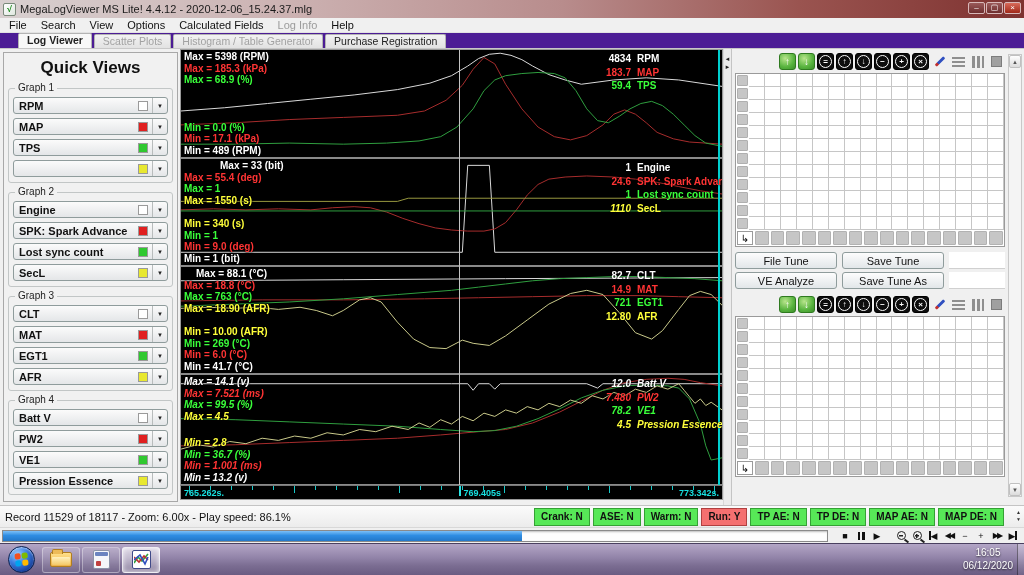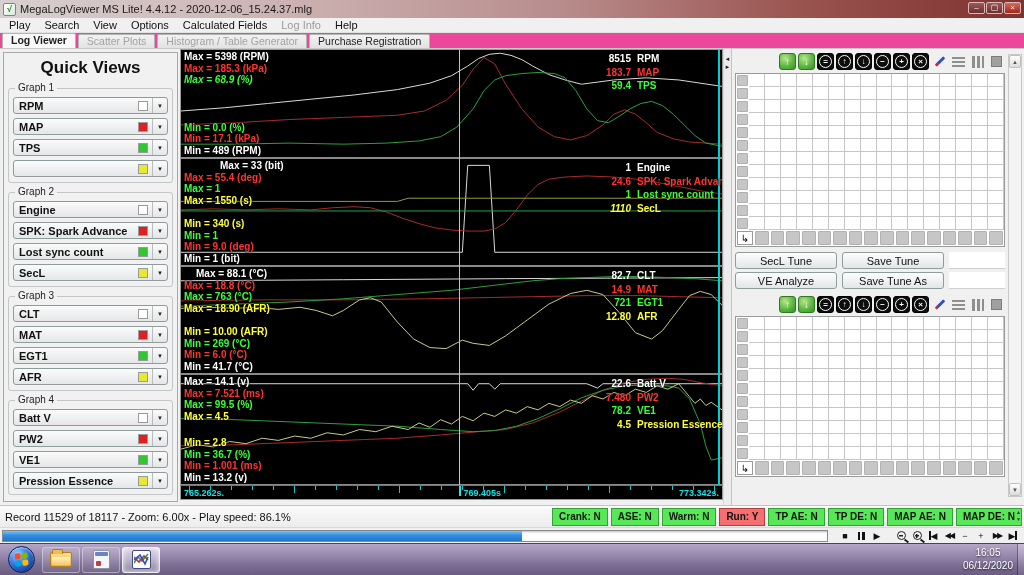--- a/index.html
+++ b/index.html
@@ -14,21 +14,21 @@
   .title-text{font-size:11px;color:#1a1a1a;margin-left:4px;white-space:nowrap}
   .win-btns{position:absolute;right:3px;top:2px;display:flex;gap:1px}
   .win-btn{width:17px;height:12px;font-size:8px;line-height:10px;text-align:center;color:#fff;
     background:linear-gradient(#9a5a5a,#6e2e2e);border:1px solid #d8b8b8;border-radius:2px}
   .win-btn.close{background:linear-gradient(#d86a5a,#a02818)}
 
   
   .menubar{height:15px;display:flex;align-items:center;background:#f0f0f0;border-bottom:1px solid #e2e2e2;padding-left:2px}
   .menu-item{font-size:11px;padding:0 7px;color:#111}
   .menu-item.disabled{color:#9b9b9b}
-  .tabbar{height:16px;display:flex;align-items:flex-end;padding-left:2px;background:#ec4899;border-bottom:1px solid #c8c8c8}
+  .tabbar{height:16px;display:flex;align-items:flex-end;padding-left:18px;background:#4c1d95;border-bottom:1px solid #c8c8c8}
   .tab{font-size:10.5px;height:14px;line-height:13px;padding:0 8px;border:1px solid #b4b4b4;border-bottom:none;
     border-radius:2px 2px 0 0;background:linear-gradient(#f2f2f2,#e2e2e2);margin-right:2px;color:#222;white-space:nowrap}
   .tab.active{background:#f8f8f8;font-weight:bold;height:15px}
   .tab.disabled{color:#a2a2a2}
 
   
   .main{display:flex;height:456px}
   .sidebar{width:180px;padding:3px 2px 3px 3px;flex:none}
   .sidebar-box{height:100%;border:1px solid #a8a8a8;background:#f1f1f1;overflow:hidden}
   .qv-title{text-align:center;font-weight:bold;font-size:17px;padding:5px 0 1px;color:#111}
@@ -96,21 +96,21 @@
 
   .panel-scrollbar{position:absolute;top:5px;bottom:8px;right:2px;width:14px;border:1px solid #c8c8c8;background:#f4f4f4;
     display:flex;flex-direction:column;justify-content:space-between;align-items:stretch}
   .sb-arrow{font-size:6px;color:#555;text-align:center;height:13px;line-height:13px;
     background:linear-gradient(#fefefe,#dcdcdc);border:1px solid #c0c0c0;border-radius:2px}
 
   
   .statusbar{height:22px;display:flex;align-items:center;background:linear-gradient(#fbfbfb,#ececec);
     border-top:1px solid #c4c4c4;padding:0 2px;position:relative}
   .record-text{font-size:11px;color:#111;padding-left:3px;white-space:nowrap}
-  .badges{margin-left:auto;display:flex;gap:3px;}
+  .badges{margin-left:auto;display:flex;gap:3px;margin-right:18px}
   .badge{font-size:10px;font-weight:bold;color:#111;padding:2px 6px;line-height:1.2;white-space:nowrap}
   .badge.green{background:#57e857;border:1px solid #35a035}
   .badge.red{background:#f47070;border:1px solid #b04040}
   .spinner{position:absolute;right:3px;top:3px;font-size:5px;color:#333;line-height:7px;text-align:center}
 
   
   .playbar{height:16px;display:flex;align-items:center;background:#f0f0f0;border-top:1px solid #d8d8d8;padding-left:2px}
   .progress-track{width:826px;height:12px;border:1px solid #8a8a8a;background:#fdfdfd;
     box-shadow:inset 1px 1px 2px rgba(0,0,0,.25);flex:none}
   .progress-fill{height:100%;background:linear-gradient(#7cc0f8,#2f8de2 45%,#2377c8)}
@@ -161,21 +161,21 @@
     <span class="app-icon">√</span>
     <span class="title-text">MegaLogViewer MS Lite! 4.4.12 - 2020-12-06_15.24.37.mlg</span>
     <span class="win-btns">
       <span class="win-btn">–</span>
       <span class="win-btn">▢</span>
       <span class="win-btn close">×</span>
     </span>
   </div>
 
   <div class="menubar" id="menubar">
-      <span class="menu-item">Play</span>
+      <span class="menu-item">File</span>
       <span class="menu-item">Search</span>
       <span class="menu-item">View</span>
       <span class="menu-item">Options</span>
       <span class="menu-item">Calculated Fields</span>
       <span class="menu-item disabled">Log Info</span>
       <span class="menu-item">Help</span>
     </div>
   <div class="tabbar" id="tabbar">
       <span class="tab active">Log Viewer</span>
       <span class="tab disabled">Scatter Plots</span>
@@ -289,29 +289,29 @@
       <div class="graphs" id="graphs">
           <div class="gpanel" style="height: 109px;">
             <svg viewBox="0 0 100 100" preserveAspectRatio="none" class="plot">
               <polyline points="0,57 8,54 16,50 24,46 32,42 40,37 46,31 50,24 53,15 55,8 57,4 59,3 61,5 63,9 65,15 68,23 71,28 74,32 80,28 86,26 92,28 100,34" fill="none" stroke="#d9d9d9" stroke-width="1" vector-effect="non-scaling-stroke"></polyline>
               <polyline points="0,70 10,68 20,65 30,63 40,61 45,57 49,47 52,33 54,18 56,7 58,13 60,32 63,55 66,72 69,81 72,84 75,80 78,70 80,60 82,56 84,60 86,68 88,77 91,83 94,86 97,87 100,88" fill="none" stroke="#a62c2c" stroke-width="1" vector-effect="non-scaling-stroke"></polyline>
               <polyline points="0,88 10,88 20,87 30,88 38,87 44,85 48,81 51,72 54,55 56,38 58,28 60,24 63,22 66,21 69,22 71,26 73,38 75,55 77,66 79,68 81,62 83,55 85,50 87,48 89,52 91,60 93,70 95,80 97,87 100,90" fill="none" stroke="#2f9e3f" stroke-width="1" vector-effect="non-scaling-stroke"></polyline>
             </svg>
             <div class="maxlabels">
               <div class="glabel" style="color: rgb(255, 255, 255);">Max = 5398 (RPM)</div>
               <div class="glabel" style="color: rgb(255, 52, 52);">Max = 185.3 (kPa)</div>
-              <div class="glabel" style="color: rgb(58, 255, 58); font-style: italic;">Max = 68.9 (%)</div>
+              <div class="glabel" style="color: rgb(58, 255, 58);">Max = 68.9 (%)</div>
             </div>
             <div class="minlabels">
               <div class="glabel" style="color: rgb(58, 255, 58);">Min = 0.0 (%)</div>
               <div class="glabel" style="color: rgb(255, 52, 52);">Min = 17.1 (kPa)</div>
               <div class="glabel" style="color: rgb(255, 255, 255);">Min = 489 (RPM)</div>
             </div>
             <div class="readouts">
-              <div class="ro-row"><span class="ro-val" style="color: rgb(255, 255, 255);">8515</span><span class="ro-name" style="color: rgb(255, 255, 255);">RPM</span></div>
+              <div class="ro-row"><span class="ro-val" style="color: rgb(255, 255, 255);">4834</span><span class="ro-name" style="color: rgb(255, 255, 255);">RPM</span></div>
               <div class="ro-row"><span class="ro-val" style="color: rgb(255, 52, 52);">183.7</span><span class="ro-name" style="color: rgb(255, 52, 52);">MAP</span></div>
               <div class="ro-row"><span class="ro-val" style="color: rgb(58, 255, 58);">59.4</span><span class="ro-name" style="color: rgb(58, 255, 58);">TPS</span></div>
             </div>
           </div>
           <div class="gpanel" style="height: 108px;">
             <svg viewBox="0 0 100 100" preserveAspectRatio="none" class="plot">
               <polyline points="0,88 52,88 53,6 57,6 58,88 100,88" fill="none" stroke="#d9d9d9" stroke-width="1" vector-effect="non-scaling-stroke"></polyline>
               <polyline points="0,48 6,47 12,48 18,47 24,48 28,46 32,45 35,46 38,50 41,56 44,61 47,65 50,67 53,68 56,68 58,66 60,60 62,48 64,34 66,24 68,19 71,17 75,16 80,17 84,19 88,22 92,26 96,30 100,33" fill="none" stroke="#a62c2c" stroke-width="1" vector-effect="non-scaling-stroke"></polyline>
               <polyline points="0,49 100,49" fill="none" stroke="#2f9e3f" stroke-width="1" vector-effect="non-scaling-stroke"></polyline>
               <polyline points="0,40 40,40 42,37 100,37" fill="none" stroke="#97973f" stroke-width="1" vector-effect="non-scaling-stroke"></polyline>
@@ -354,41 +354,41 @@
               <div class="glabel" style="color: rgb(255, 52, 52);">Min = 6.0 (°C)</div>
               <div class="glabel" style="color: rgb(255, 255, 255);">Min = 41.7 (°C)</div>
             </div>
             <div class="readouts">
               <div class="ro-row"><span class="ro-val" style="color: rgb(255, 255, 255);">82.7</span><span class="ro-name" style="color: rgb(255, 255, 255);">CLT</span></div>
               <div class="ro-row"><span class="ro-val" style="color: rgb(255, 52, 52);">14.9</span><span class="ro-name" style="color: rgb(255, 52, 52);">MAT</span></div>
               <div class="ro-row"><span class="ro-val" style="color: rgb(58, 255, 58);">721</span><span class="ro-name" style="color: rgb(58, 255, 58);">EGT1</span></div>
               <div class="ro-row"><span class="ro-val" style="color: rgb(255, 255, 58);">12.80</span><span class="ro-name" style="color: rgb(255, 255, 58);">AFR</span></div>
             </div>
           </div>
-          <div class="gpanel" style="height: 111px;">
+          <div class="gpanel" style="height: 111px; font-style: italic;">
             <svg viewBox="0 0 100 100" preserveAspectRatio="none" class="plot">
               <polyline points="0,8 50,8 53,8 54,14 55,8 57,8 58,13 59,8 75,8 77,12 78,8 100,8" fill="none" stroke="#d9d9d9" stroke-width="1" vector-effect="non-scaling-stroke"></polyline>
               <polyline points="0,65 10,64 20,62 30,60 40,58 48,55 55,52 60,50 65,44 70,34 74,24 78,14 82,7 86,4 90,3 93,4 96,7 100,10" fill="none" stroke="#a62c2c" stroke-width="1" vector-effect="non-scaling-stroke"></polyline>
               <polyline points="0,40 10,41 20,43 30,45 40,47 48,50 54,52 58,51 62,47 66,40 70,31 74,21 78,14 82,10 86,9 90,10 92,12 94,22 96,45 97,65 98,78 100,76" fill="none" stroke="#2f9e3f" stroke-width="1" vector-effect="non-scaling-stroke"></polyline>
               <polyline points="0,68 3,64 6,66 9,61 12,63 15,58 18,60 21,56 24,58 27,53 30,55 33,50 36,52 39,47 42,50 44,44 46,48 48,41 50,45 52,38 54,42 56,35 58,38 60,32 62,35 64,29 66,32 68,26 70,29 72,23 74,26 76,19 78,22 80,16 82,19 84,13 86,16 88,10 90,13 92,8 93,14 94,20 95,26 96,22 97,28 98,25 100,32" fill="none" stroke="#c9c98a" stroke-width="1" vector-effect="non-scaling-stroke"></polyline>
             </svg>
             <div class="maxlabels">
               <div class="glabel" style="color: rgb(255, 255, 255);">Max = 14.1 (v)</div>
               <div class="glabel" style="color: rgb(255, 52, 52);">Max = 7.521 (ms)</div>
               <div class="glabel" style="color: rgb(58, 255, 58);">Max = 99.5 (%)</div>
               <div class="glabel" style="color: rgb(255, 255, 58);">Max = 4.5</div>
             </div>
             <div class="minlabels">
               <div class="glabel" style="color: rgb(255, 255, 58);">Min = 2.8</div>
               <div class="glabel" style="color: rgb(58, 255, 58);">Min = 36.7 (%)</div>
               <div class="glabel" style="color: rgb(255, 52, 52);">Min = 1.001 (ms)</div>
               <div class="glabel" style="color: rgb(255, 255, 255);">Min = 13.2 (v)</div>
             </div>
             <div class="readouts">
-              <div class="ro-row"><span class="ro-val" style="color: rgb(255, 255, 255);">22.6</span><span class="ro-name" style="color: rgb(255, 255, 255);">Batt V</span></div>
+              <div class="ro-row"><span class="ro-val" style="color: rgb(255, 255, 255);">12.0</span><span class="ro-name" style="color: rgb(255, 255, 255);">Batt V</span></div>
               <div class="ro-row"><span class="ro-val" style="color: rgb(255, 52, 52);">7.480</span><span class="ro-name" style="color: rgb(255, 52, 52);">PW2</span></div>
               <div class="ro-row"><span class="ro-val" style="color: rgb(58, 255, 58);">78.2</span><span class="ro-name" style="color: rgb(58, 255, 58);">VE1</span></div>
               <div class="ro-row"><span class="ro-val" style="color: rgb(255, 255, 58);">4.5</span><span class="ro-name" style="color: rgb(255, 255, 58);">Pression Essence</span></div>
             </div>
           </div>
           <div class="cursor" style="left: 51.3%;"></div>
           <div class="edge-line"></div>
         </div>
       <div class="time-axis" id="time-axis">
         <span class="t-label t-start">765.262s.</span>
@@ -708,21 +708,21 @@
             <div class="colhdr"></div>
             <div class="colhdr"></div>
             <div class="colhdr"></div>
             <div class="colhdr"></div>
             <div class="colhdr"></div>
             <div class="colhdr"></div>
           </div>
         </div>
 
       <div class="tune-buttons">
-        <div class="tune-btn">SecL Tune</div>
+        <div class="tune-btn">File Tune</div>
         <div class="tune-btn">Save Tune</div>
         <div class="white-box"></div>
         <div class="tune-btn">VE Analyze</div>
         <div class="tune-btn">Save Tune As</div>
         <div class="white-box"></div>
       </div>
 
       <div class="toolbar" id="toolbar2">
           <span class="tbtn green">↑</span>
           <span class="tbtn green">↓</span>

